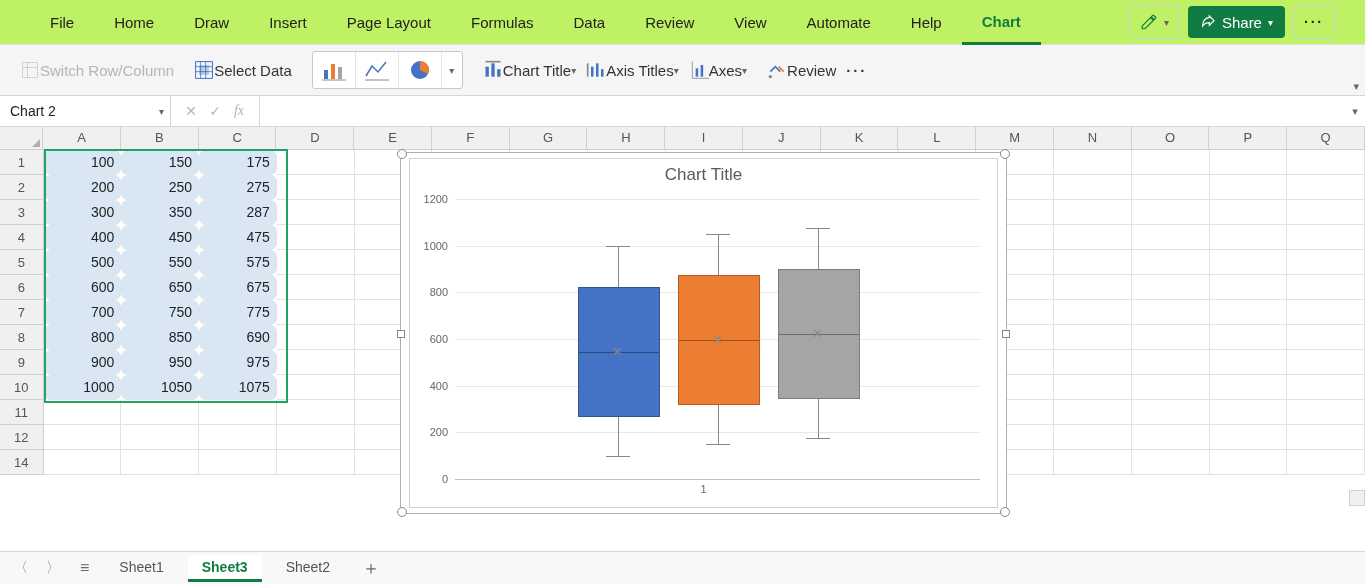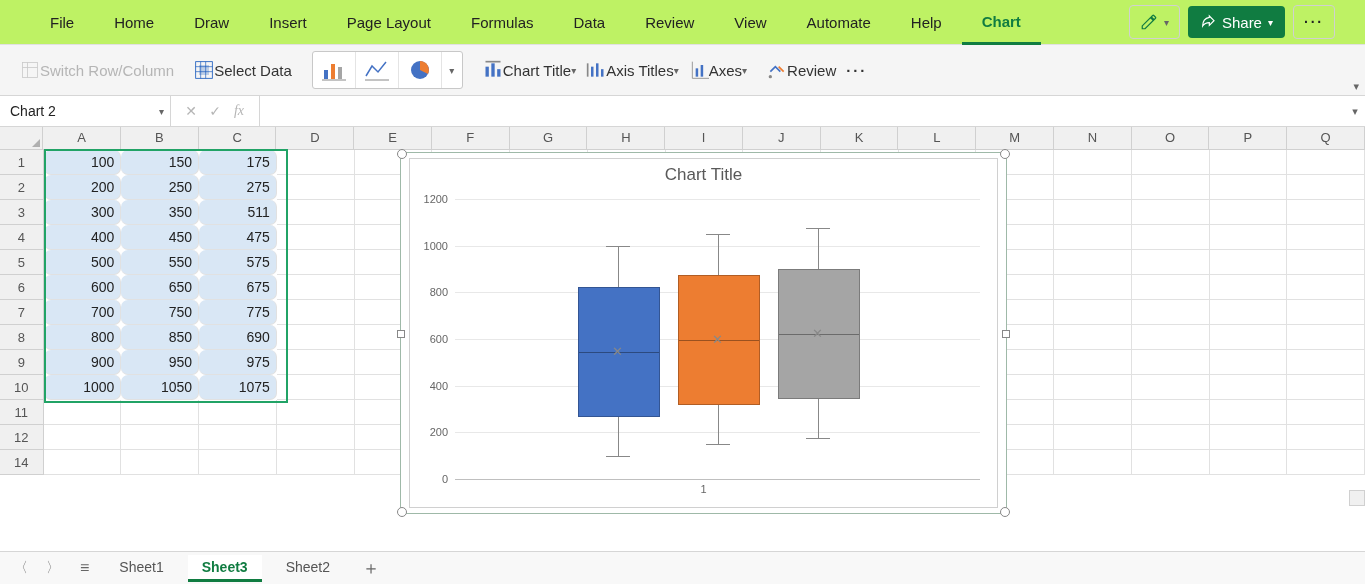--- a/index.html
+++ b/index.html
@@ -277,21 +277,21 @@
         <div class="cell"></div>
         <div class="cell"></div>
         <div class="cell"></div>
         <div class="cell"></div>
         <div class="cell"></div>
       </div>
       <div class="row">
         <div class="rowhead">3</div>
         <div class="cell sel">300</div>
         <div class="cell sel">350</div>
-        <div class="cell sel">511</div>
+        <div class="cell sel">287</div>
         <div class="cell"></div>
         <div class="cell"></div>
         <div class="cell"></div>
         <div class="cell"></div>
         <div class="cell"></div>
         <div class="cell"></div>
         <div class="cell"></div>
         <div class="cell"></div>
         <div class="cell"></div>
         <div class="cell"></div>

